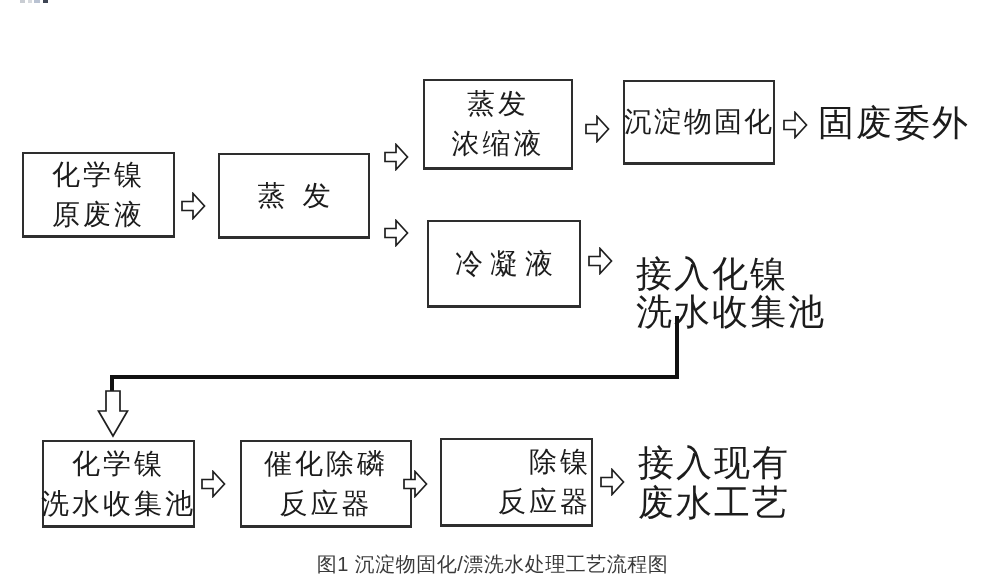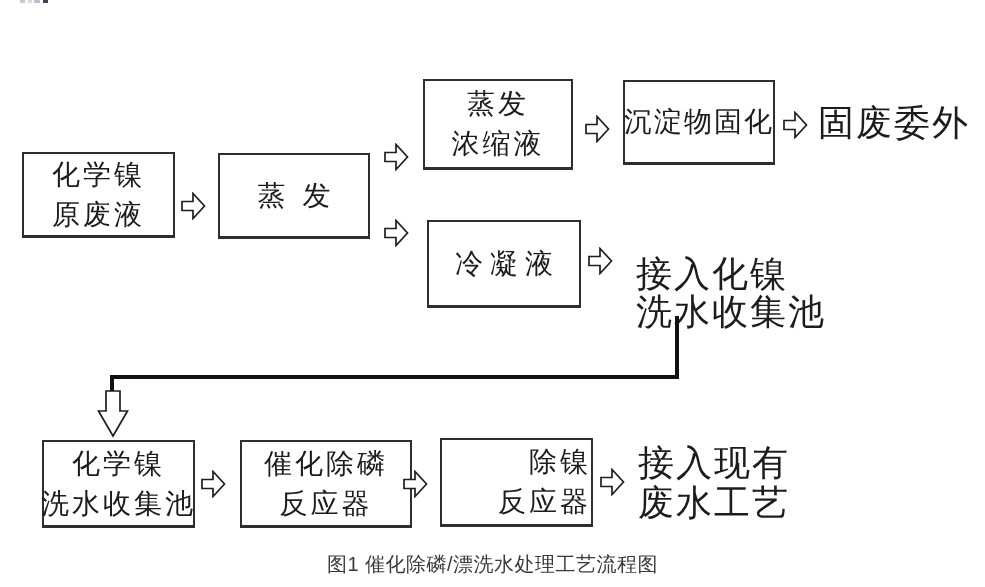--- a/index.html
+++ b/index.html
@@ -164,15 +164,15 @@
 
   <svg class="arrow" style="left:600px; top:468px;" width="25" height="28" viewBox="0 0 25 28">
     <polygon points="1,9.5 12,9.5 12,1.5 23.5,14 12,26.5 12,18.5 1,18.5" fill="#ffffff" stroke="#1f1f1f" stroke-width="1.7"></polygon>
   </svg>
 
   <div class="flabel" style="left:638px; top:443px;">
     <span>接入现有</span>
     <span>废水工艺</span>
   </div>
 
-  <div class="caption">图1 催化除磷/漂洗水处理工艺流程图</div>
+  <div class="caption">图1 沉淀物固化/漂洗水处理工艺流程图</div>
 
 </div>
 
 </body></html>

